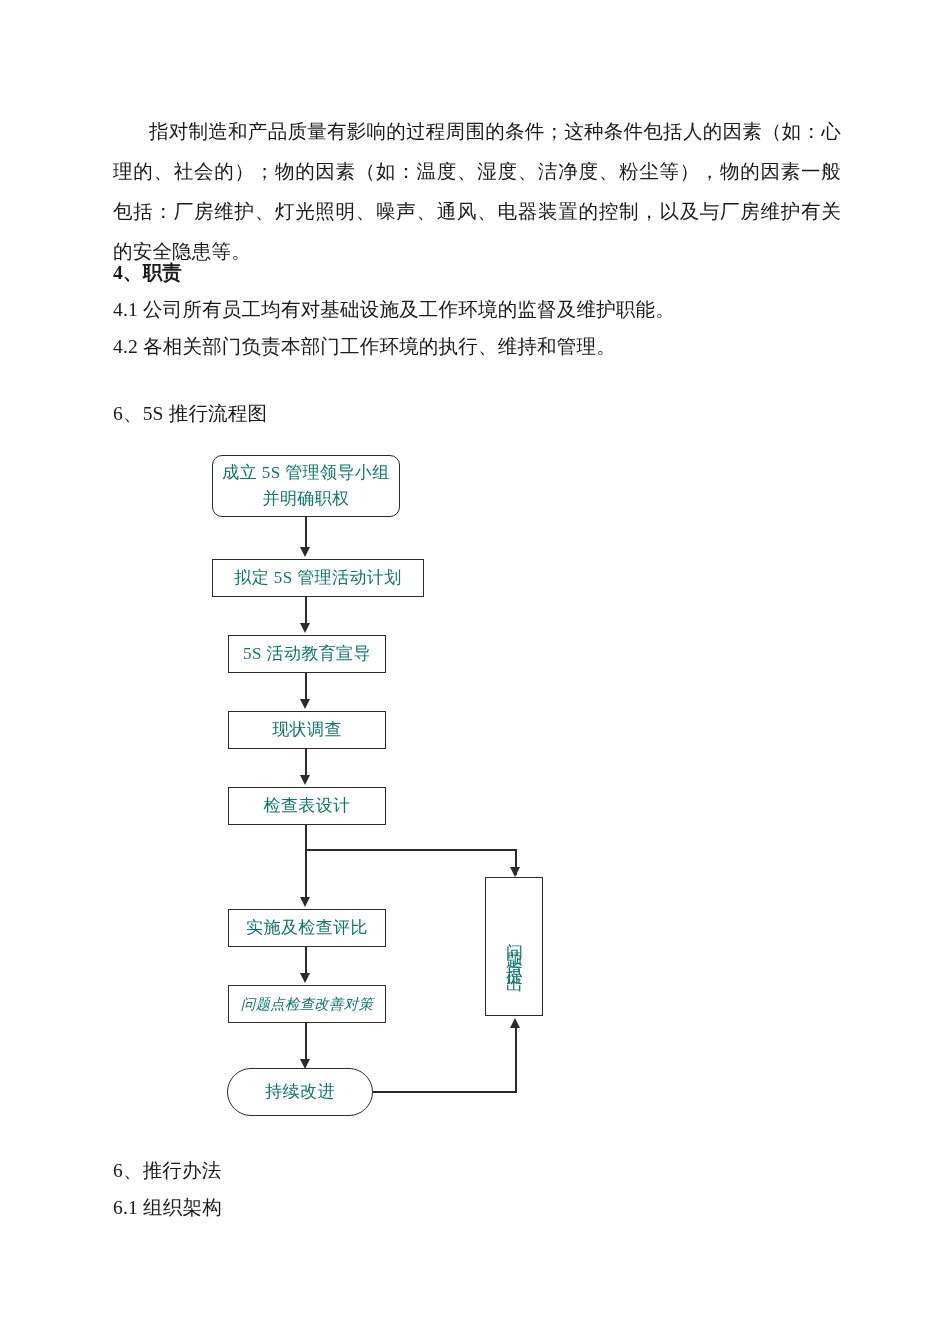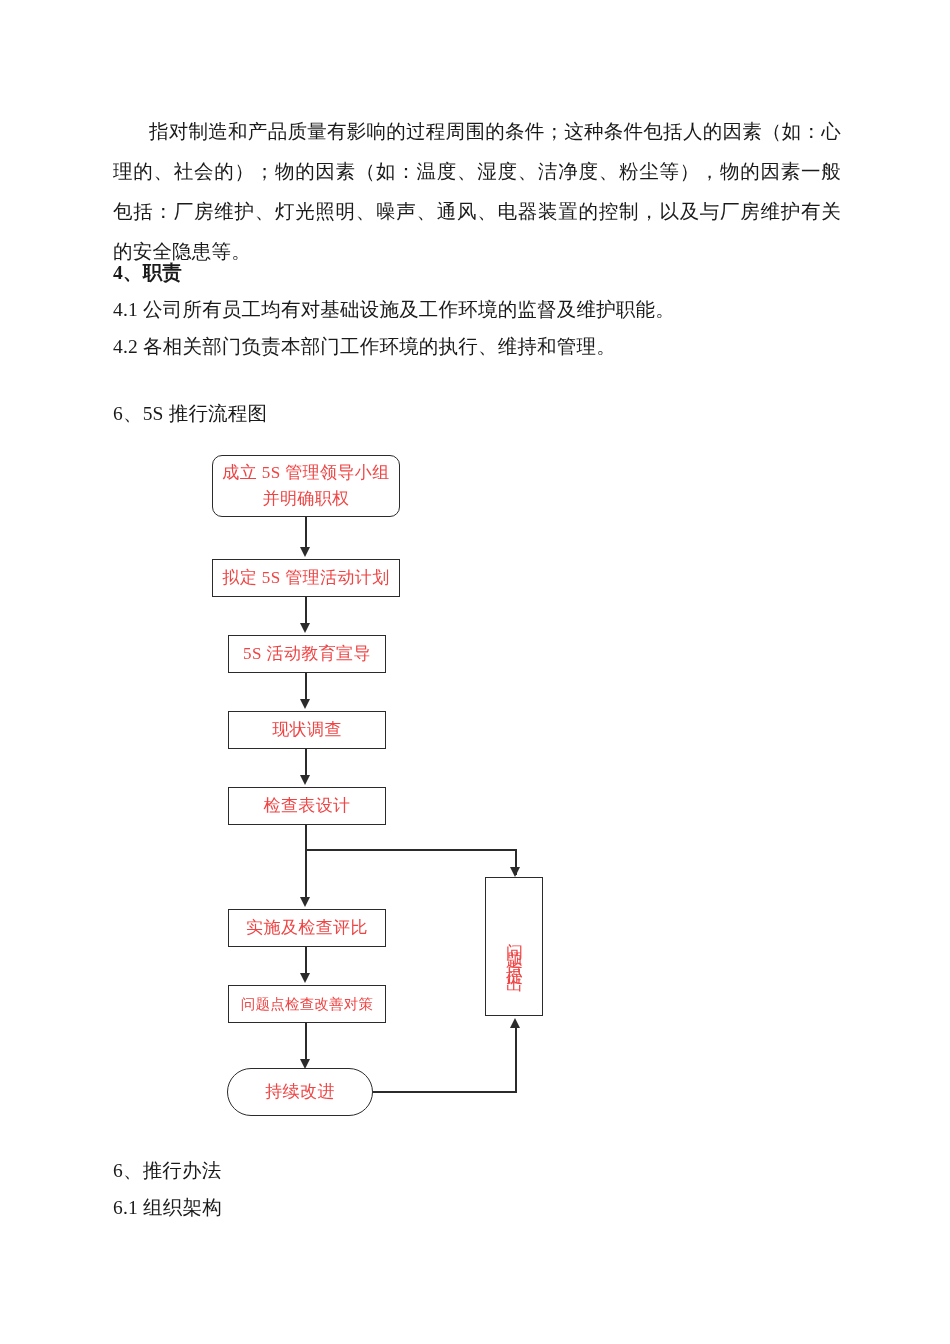--- a/index.html
+++ b/index.html
@@ -62,21 +62,21 @@
     position: absolute;
     box-sizing: border-box;
     border: 1.3px solid #2b2b2b;
     background: #ffffff;
     display: flex;
     align-items: center;
     justify-content: center;
     text-align: center;
     font-size: 17px;
     line-height: 26px;
-    color: #ef4444;
+    color: #0f766e;
     letter-spacing: 0.4px;
   }
   .node.rounded { border-radius: 10px; }
   .node.stadium { border-radius: 26px; }
   .node.vertical {
     writing-mode: vertical-rl;
     text-orientation: upright;
     letter-spacing: 8px;
     line-height: 58px;
     padding-top: 6px;
@@ -122,21 +122,21 @@
   <div class="line" style="top:400px;">6、5S 推行流程图</div>
 
   <div class="flow">
 
     <div class="node rounded" style="left:212px; top:25px; width:188px; height:62px; white-space:pre-line;">成立 5S 管理领导小组
 并明确职权</div>
 
     <div class="conn v" style="left:305px; top:87px; height:32px;"></div>
     <div class="arrow-down" style="left:300px; top:117px;"></div>
 
-    <div class="node" style="left:212px; top:129px; width:188px; height:38px;">拟定 5S 管理活动计划</div>
+    <div class="node" style="left:212px; top:129px; width:212px; height:38px;">拟定 5S 管理活动计划</div>
 
     <div class="conn v" style="left:305px; top:167px; height:28px;"></div>
     <div class="arrow-down" style="left:300px; top:193px;"></div>
 
     <div class="node" style="left:228px; top:205px; width:158px; height:38px;">5S 活动教育宣导</div>
 
     <div class="conn v" style="left:305px; top:243px; height:28px;"></div>
     <div class="arrow-down" style="left:300px; top:269px;"></div>
 
     <div class="node" style="left:228px; top:281px; width:158px; height:38px;">现状调查</div>
@@ -151,21 +151,21 @@
 
     <div class="conn h" style="left:305px; top:419px; width:212px;"></div>
     <div class="conn v" style="left:515px; top:419px; height:26px;"></div>
     <div class="arrow-down" style="left:510px; top:437px;"></div>
 
     <div class="node" style="left:228px; top:479px; width:158px; height:38px;">实施及检查评比</div>
 
     <div class="conn v" style="left:305px; top:517px; height:28px;"></div>
     <div class="arrow-down" style="left:300px; top:543px;"></div>
 
-    <div class="node small" style="left:228px; top:555px; width:158px; height:38px;">问题点检查改善对策</div>
+    <div class="node small" style="left:228px; top:555px; width:158px; height:38px;font-style:italic;">问题点检查改善对策</div>
 
     <div class="conn v" style="left:305px; top:593px; height:38px;"></div>
     <div class="arrow-down" style="left:300px; top:629px;"></div>
 
     <div class="node stadium" style="left:227px; top:638px; width:146px; height:48px;">持续改进</div>
 
     <div class="node vertical" style="left:485px; top:447px; width:58px; height:139px;">问题点提出</div>
 
     <div class="conn h" style="left:373px; top:661px; width:144px;"></div>
     <div class="conn v" style="left:515px; top:598px; height:64px;"></div>

